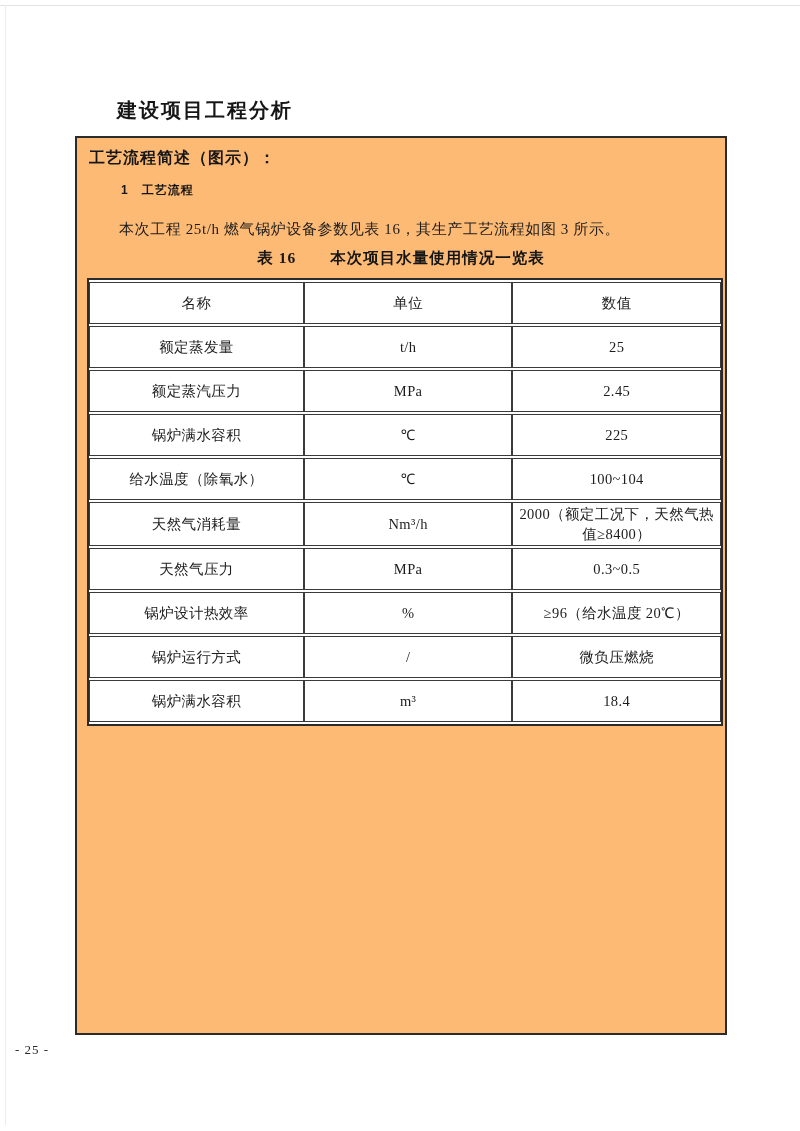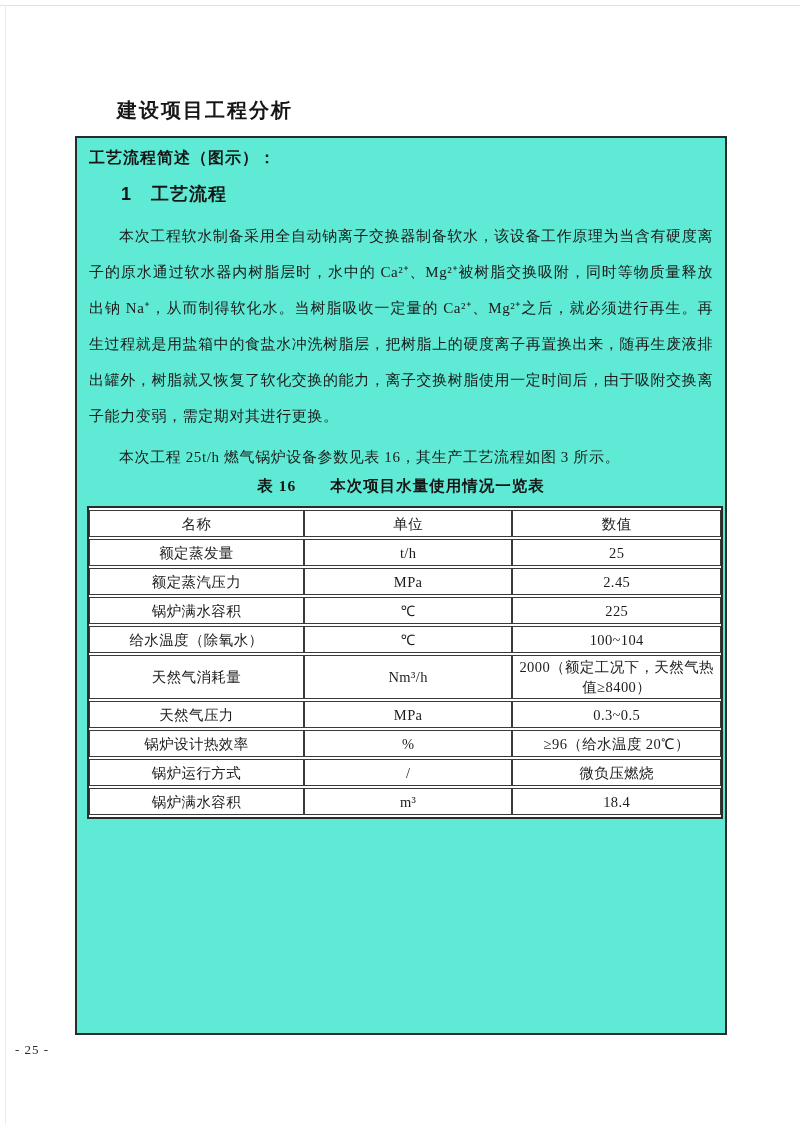--- a/index.html
+++ b/index.html
@@ -33,35 +33,35 @@
     color: #161616;
   }
   .content-box {
     position: absolute;
     left: 75px;
     top: 136px;
     width: 652px;
     height: 899px;
     border: 2px solid #2b2b2b;
     padding: 10px 12px 0 12px;
-    background: #5eead4;
+    background: #fdba74;
     overflow: visible;
   }
   .box-heading {
     font-family: "Liberation Sans", sans-serif;
     font-weight: bold;
     font-size: 16px;
     letter-spacing: 1px;
     color: #161616;
   }
   .section-heading {
     margin: 13px 0 12px 32px;
     font-family: "Liberation Sans", sans-serif;
     font-weight: bold;
-    font-size: 18px;
+    font-size: 12px;
     letter-spacing: 1px;
     color: #161616;
   }
   .body-para {
     margin: 5px 0 0 0;
     font-size: 15px;
     letter-spacing: 0.6px;
     line-height: 36px;
     text-indent: 2em;
     text-align: justify;
@@ -83,21 +83,21 @@
     border-spacing: 0 2px;
     border: 2px solid #2b2b2b;
     background: #ffffff;
     table-layout: fixed;
   }
   table.params col.c1 { width: 34%; }
   table.params col.c2 { width: 33%; }
   table.params col.c3 { width: 33%; }
   table.params td {
     border: 1px solid #3a3a3a;
-    height: 27px;
+    height: 42px;
     padding: 1px 6px;
     text-align: center;
     vertical-align: middle;
     font-size: 14.5px;
     letter-spacing: 0.4px;
     line-height: 20px;
     color: #1c1c1c;
   }
   .page-number {
     position: absolute;
@@ -116,21 +116,20 @@
 <div class="page">
   <div class="scan-edge-top"></div>
   <div class="scan-edge-left"></div>
 
   <div class="doc-title">建设项目工程分析</div>
 
   <div class="content-box">
     <div class="box-heading">工艺流程简述（图示）：</div>
     <div class="section-heading">1　工艺流程</div>
 
-    <p class="body-para">本次工程软水制备采用全自动钠离子交换器制备软水，该设备工作原理为当含有硬度离子的原水通过软水器内树脂层时，水中的 Ca²⁺、Mg²⁺被树脂交换吸附，同时等物质量释放出钠 Na⁺，从而制得软化水。当树脂吸收一定量的 Ca²⁺、Mg²⁺之后，就必须进行再生。再生过程就是用盐箱中的食盐水冲洗树脂层，把树脂上的硬度离子再置换出来，随再生废液排出罐外，树脂就又恢复了软化交换的能力，离子交换树脂使用一定时间后，由于吸附交换离子能力变弱，需定期对其进行更换。</p>
     <p class="body-para">本次工程 25t/h 燃气锅炉设备参数见表 16，其生产工艺流程如图 3 所示。</p>
 
     <div class="table-caption">
       <span>表 16</span><span class="cap-gap"></span><span>本次项目水量使用情况一览表</span>
     </div>
 
     <table class="params">
       <colgroup>
           <col class="c1">
           <col class="c2">

